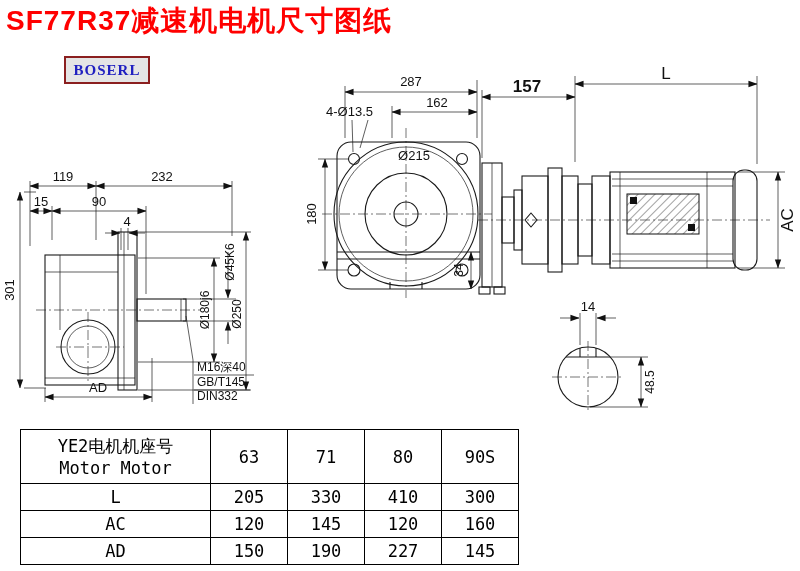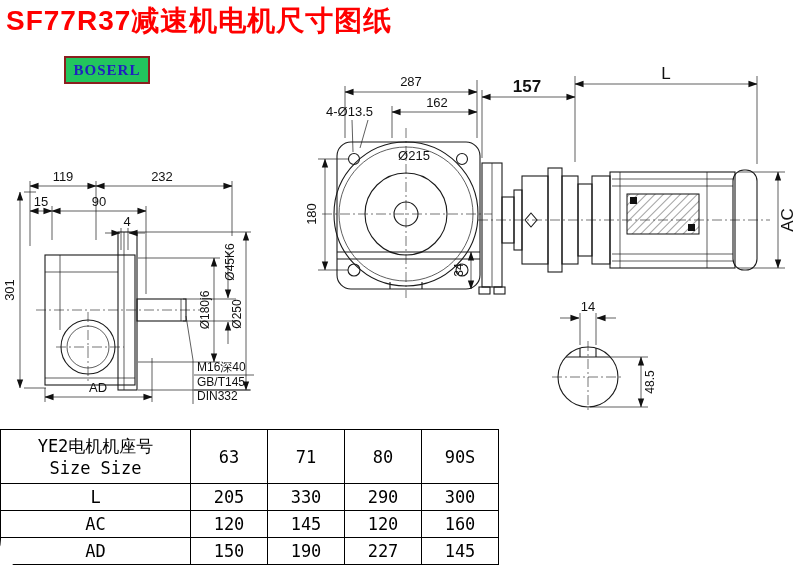--- a/index.html
+++ b/index.html
@@ -1,34 +1,34 @@
 <!DOCTYPE html>
 <html><head>
 <meta charset="utf-8">
 <style>
   html,body { margin:0; padding:0; background:#fff; }
   .page { position:relative; width:800px; height:571px; background:#fff; overflow:hidden;
-          font-family:"Liberation Sans", sans-serif;border-radius:32px; }
+          font-family:"Liberation Sans", sans-serif; }
   .page-title { position:absolute; left:6px; top:2px; margin:0; font-size:28px; font-weight:bold;
                 color:#ff0000; letter-spacing:1px; font-family:"Liberation Sans", sans-serif; }
   .logo { position:absolute; left:64px; top:56px; width:82px; height:24px; border:2px solid #8b1f1f;
           color:#2020c0; font-weight:bold; font-size:15px; letter-spacing:1px;
           display:flex; align-items:center; justify-content:center;
-          font-family:"Liberation Serif", serif; background:#22c55e; }
+          font-family:"Liberation Serif", serif; background:#e5e5e5; }
   svg.drawing { position:absolute; left:0; top:0; }
   svg .s  { stroke:#1a1a1a; stroke-width:1.1; fill:none; }
   svg .t  { stroke:#1a1a1a; stroke-width:0.7; fill:none; }
   svg .cl { stroke:#1a1a1a; stroke-width:0.6; fill:none; stroke-dasharray:10 3 2 3; }
   svg .dm { marker-start:url(#ar); marker-end:url(#ar); }
   svg text { font-family:"Liberation Sans", sans-serif; font-size:13px; fill:#111; }
   svg text.mid { text-anchor:middle; }
   svg text.sm  { font-size:12px; }
   svg text.lg  { font-size:17px; }
   svg text.big { font-size:17px; font-weight:bold; }
-  .spec-table { position:absolute; left:0; top:429px; border-collapse:collapse; table-layout:fixed; background:#fff; }
+  .spec-table { position:absolute; left:20px; top:429px; border-collapse:collapse; table-layout:fixed; background:#fff; }
   .spec-table th, .spec-table td { border:1px solid #000; text-align:center; vertical-align:middle;
        font-family:"DejaVu Sans Mono","Liberation Mono",monospace; font-size:17px; font-weight:normal;
        color:#000; padding:0; }
   .spec-table tr.r-head { height:54px; }
   .spec-table tr.r-data { height:27px; }
 </style>
 </head>
 <body>
 
 <div class="page">
@@ -264,32 +264,32 @@
       <col style="width:190px">
         <col style="width:77px">
         <col style="width:77px">
         <col style="width:77px">
         <col style="width:77px">
     </colgroup>
     <tbody>
       <tr class="r-head">
         <th>
           <div>YE2电机机座号</div>
-          <div>Size Size</div>
+          <div>Motor Motor</div>
         </th>
         <td>63</td>
         <td>71</td>
         <td>80</td>
         <td>90S</td>
       </tr>
       <tr class="r-data">
         <td>L</td>
         <td>205</td>
         <td>330</td>
-        <td>290</td>
+        <td>410</td>
         <td>300</td>
       </tr>
       <tr class="r-data">
         <td>AC</td>
         <td>120</td>
         <td>145</td>
         <td>120</td>
         <td>160</td>
       </tr>
       <tr class="r-data">

